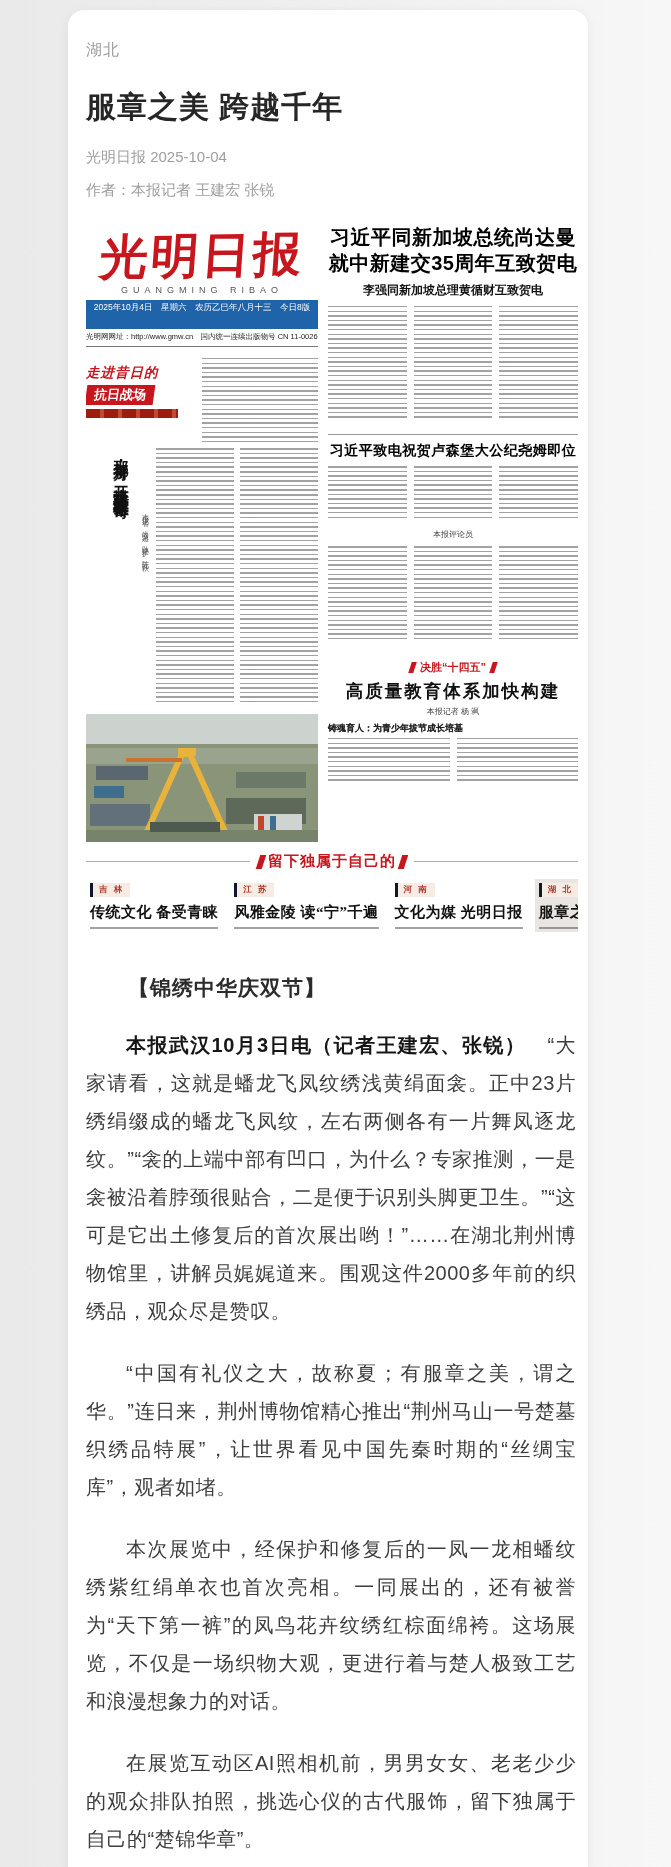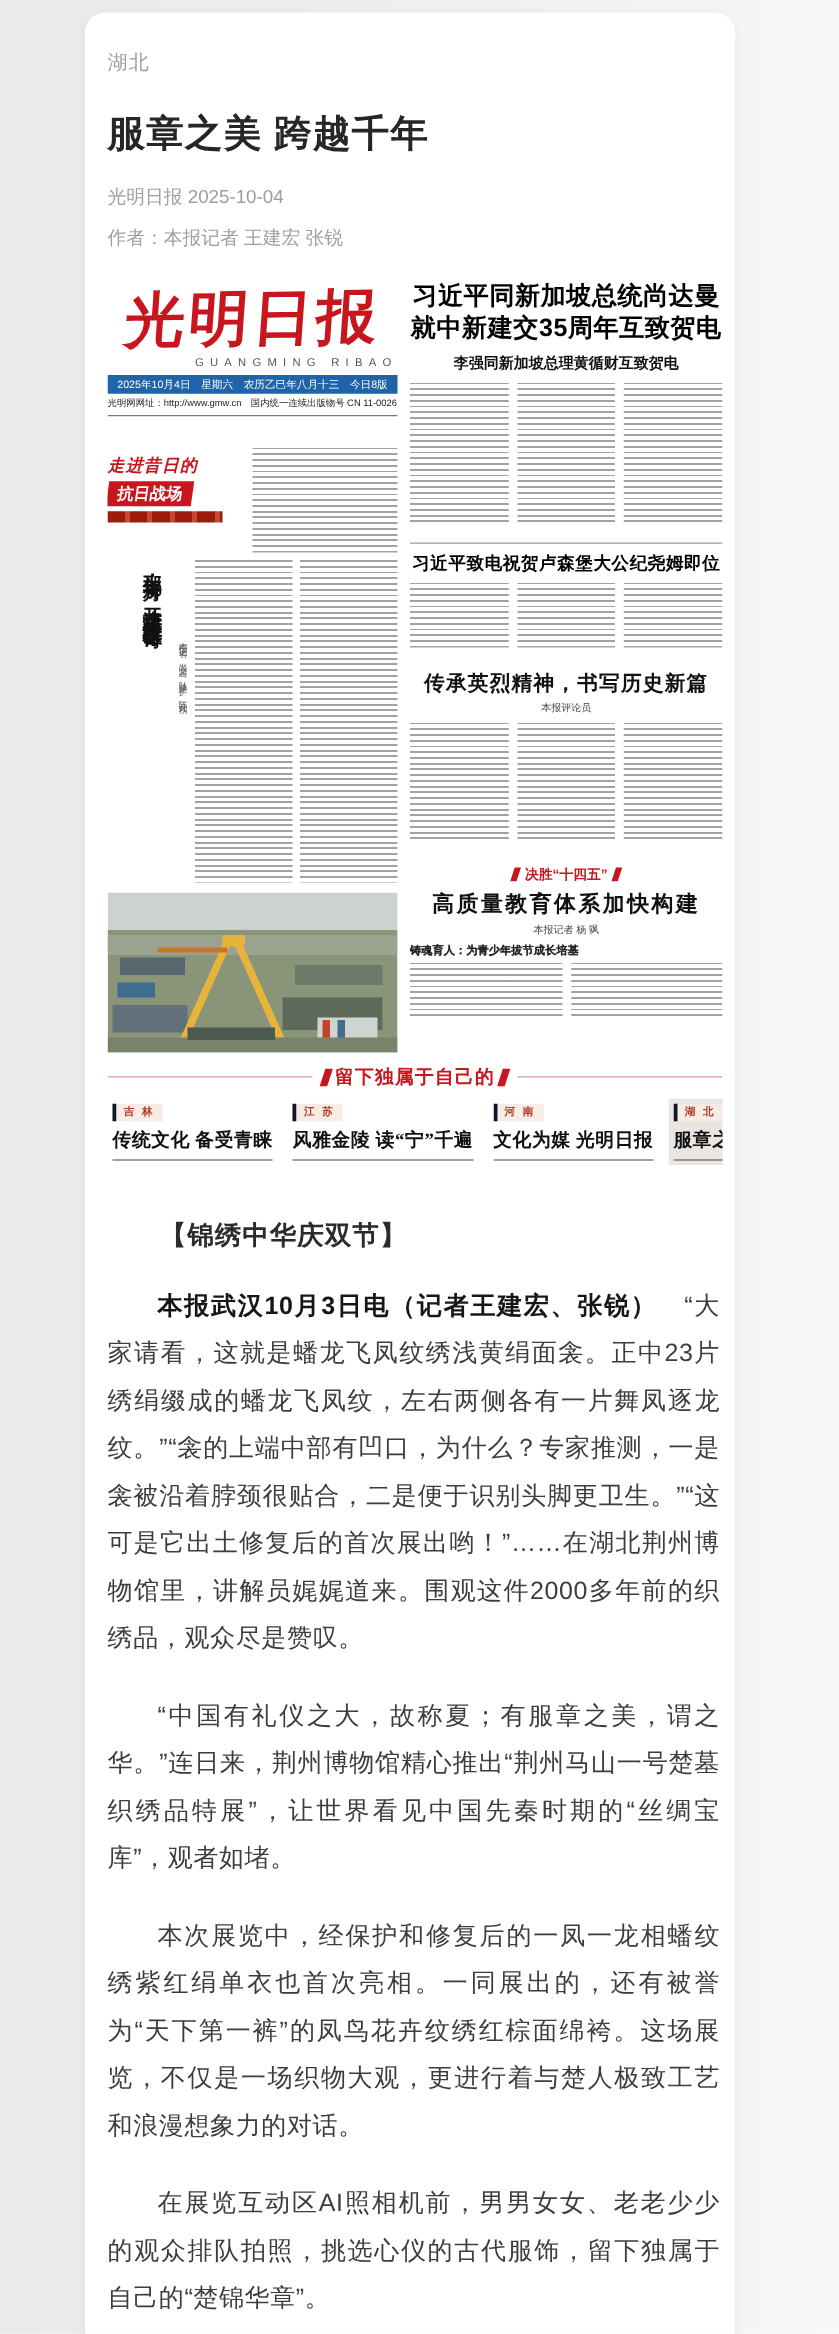--- a/index.html
+++ b/index.html
@@ -25,22 +25,22 @@
   .np{margin-top:24px;width:492px;height:708px;overflow:hidden;background:#fff;
       color:#222;position:relative;}
   .np-top{display:flex;gap:10px;}
   .np-leftcol{width:232px;flex:0 0 232px;display:flex;flex-direction:column;}
   .np-rightcol{flex:1;display:flex;flex-direction:column;}
 
   .masthead{height:128px;text-align:center;}
   .mast-logo{font-family:"Liberation Serif","DejaVu Serif",serif;font-weight:700;
     color:#c8161e;font-size:48px;line-height:1.15;letter-spacing:3px;
     transform:skewX(-5deg) rotate(-1deg);margin-top:4px;}
-  .mast-latin{font-size:9px;letter-spacing:5px;color:#555;margin-top:2px;text-align:right;}
-  .mast-datebar{background:#1f63a8;color:#fff;font-size:8.5px;line-height:15px;height:15px;
+  .mast-latin{font-size:9px;letter-spacing:5px;color:#555;margin-top:2px;}
+  .mast-datebar{background:#1f63a8;color:#fff;font-size:8.5px;line-height:15px;height:29px;
     margin-top:5px;white-space:nowrap;overflow:hidden;}
   .mast-info{font-size:7.5px;color:#222;border-bottom:1px solid #777;padding:3px 0 4px;
     white-space:nowrap;overflow:hidden;}
 
   .sim{background-image:repeating-linear-gradient(to bottom,rgba(70,70,70,.5) 0 1.5px,transparent 1.5px 4.6px);}
   .simrow{display:flex;gap:7px;}
   .simrow .sim{flex:1;}
 
   .left-story{flex:1;display:flex;flex-direction:column;margin-top:6px;}
   .ls-row1{display:flex;gap:8px;height:84px;}
@@ -171,21 +171,20 @@
         <div class="story">
           <div class="story2-head">习近平致电祝贺卢森堡大公纪尧姆即位</div>
           <div class="simrow" style="height:52px;margin-top:6px;">
             <div class="sim"></div>
             <div class="sim"></div>
             <div class="sim"></div>
           </div>
         </div>
 
         <div class="story">
-          <div class="story3-head">传承英烈精神，书写历史新篇</div>
           <div class="story-byline">本报评论员</div>
           <div class="simrow" style="height:96px;margin-top:6px;">
             <div class="sim"></div>
             <div class="sim"></div>
             <div class="sim"></div>
           </div>
         </div>
 
         <div class="story">
           <div class="badge-red">

